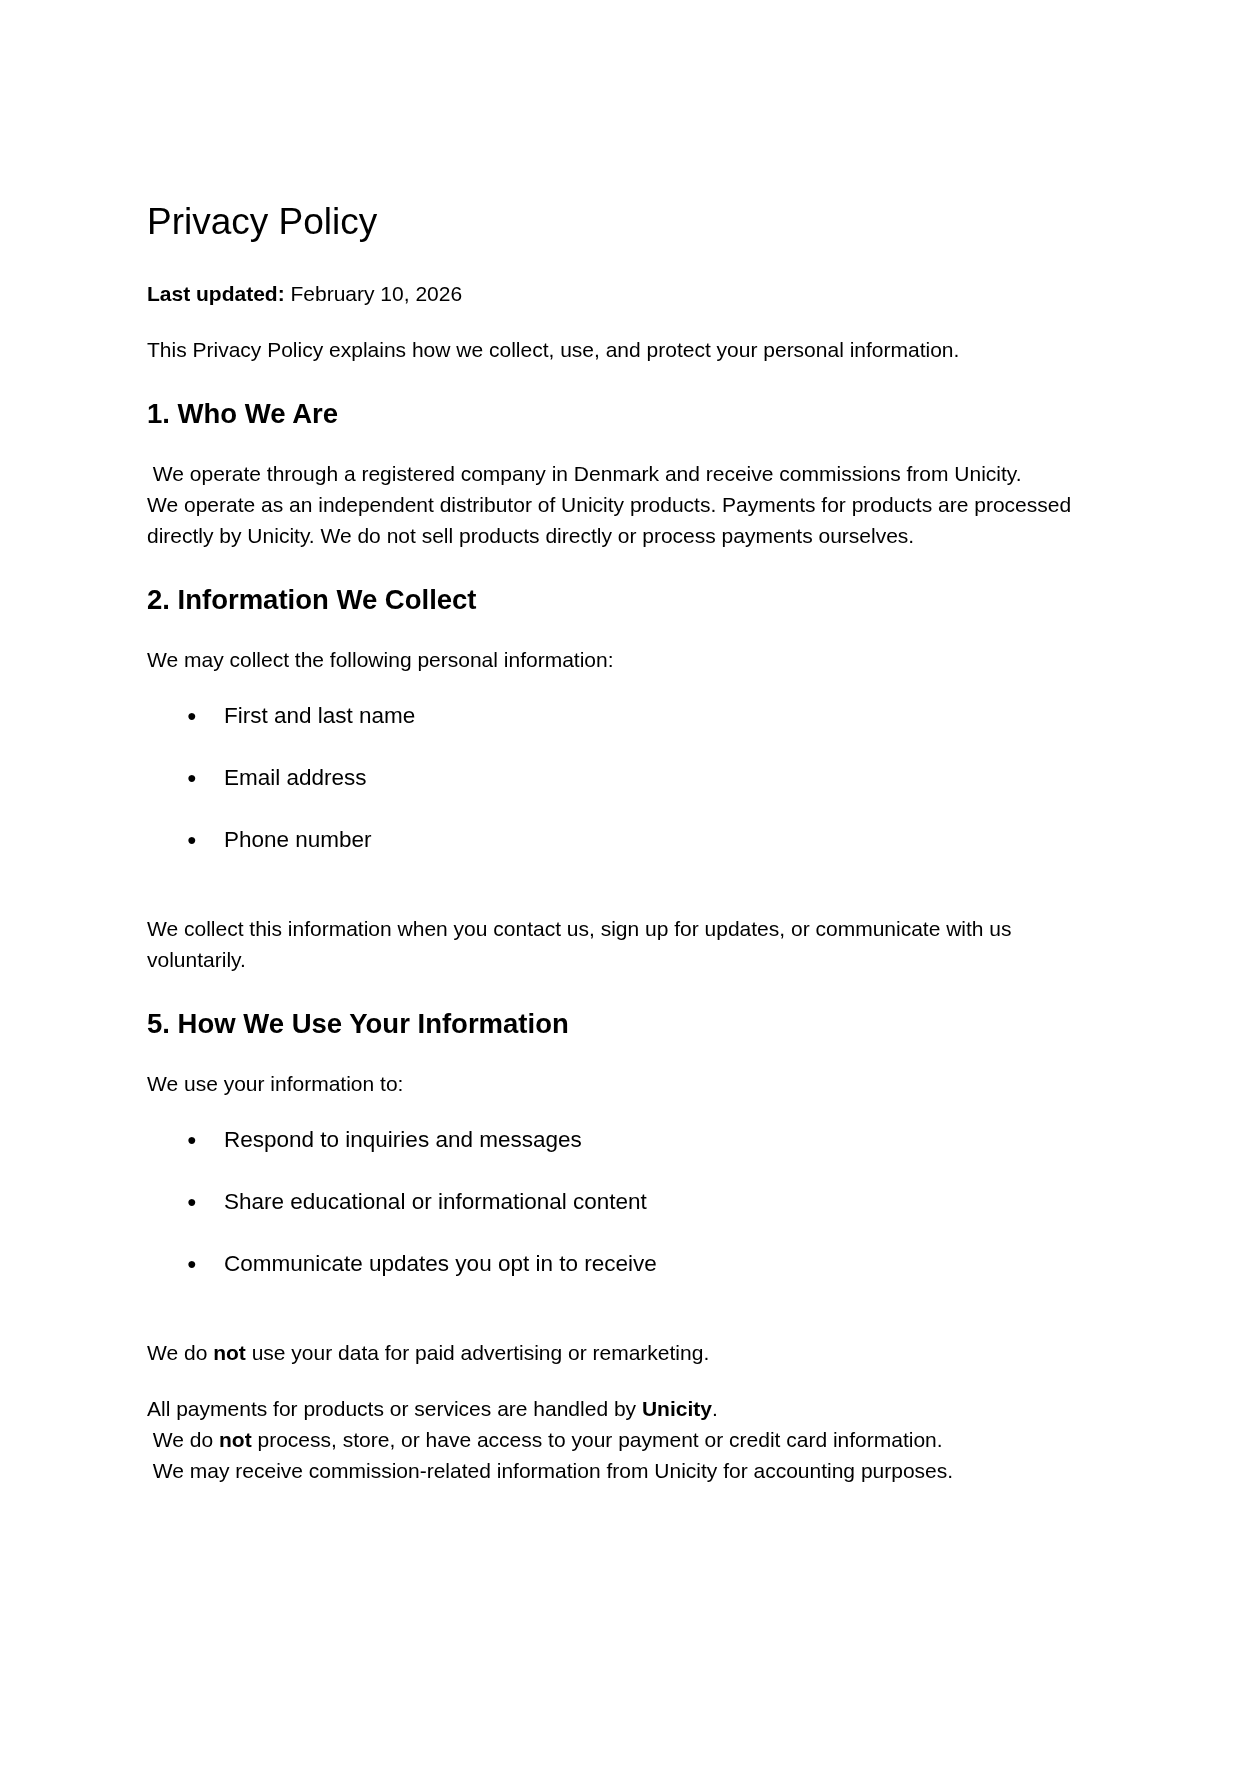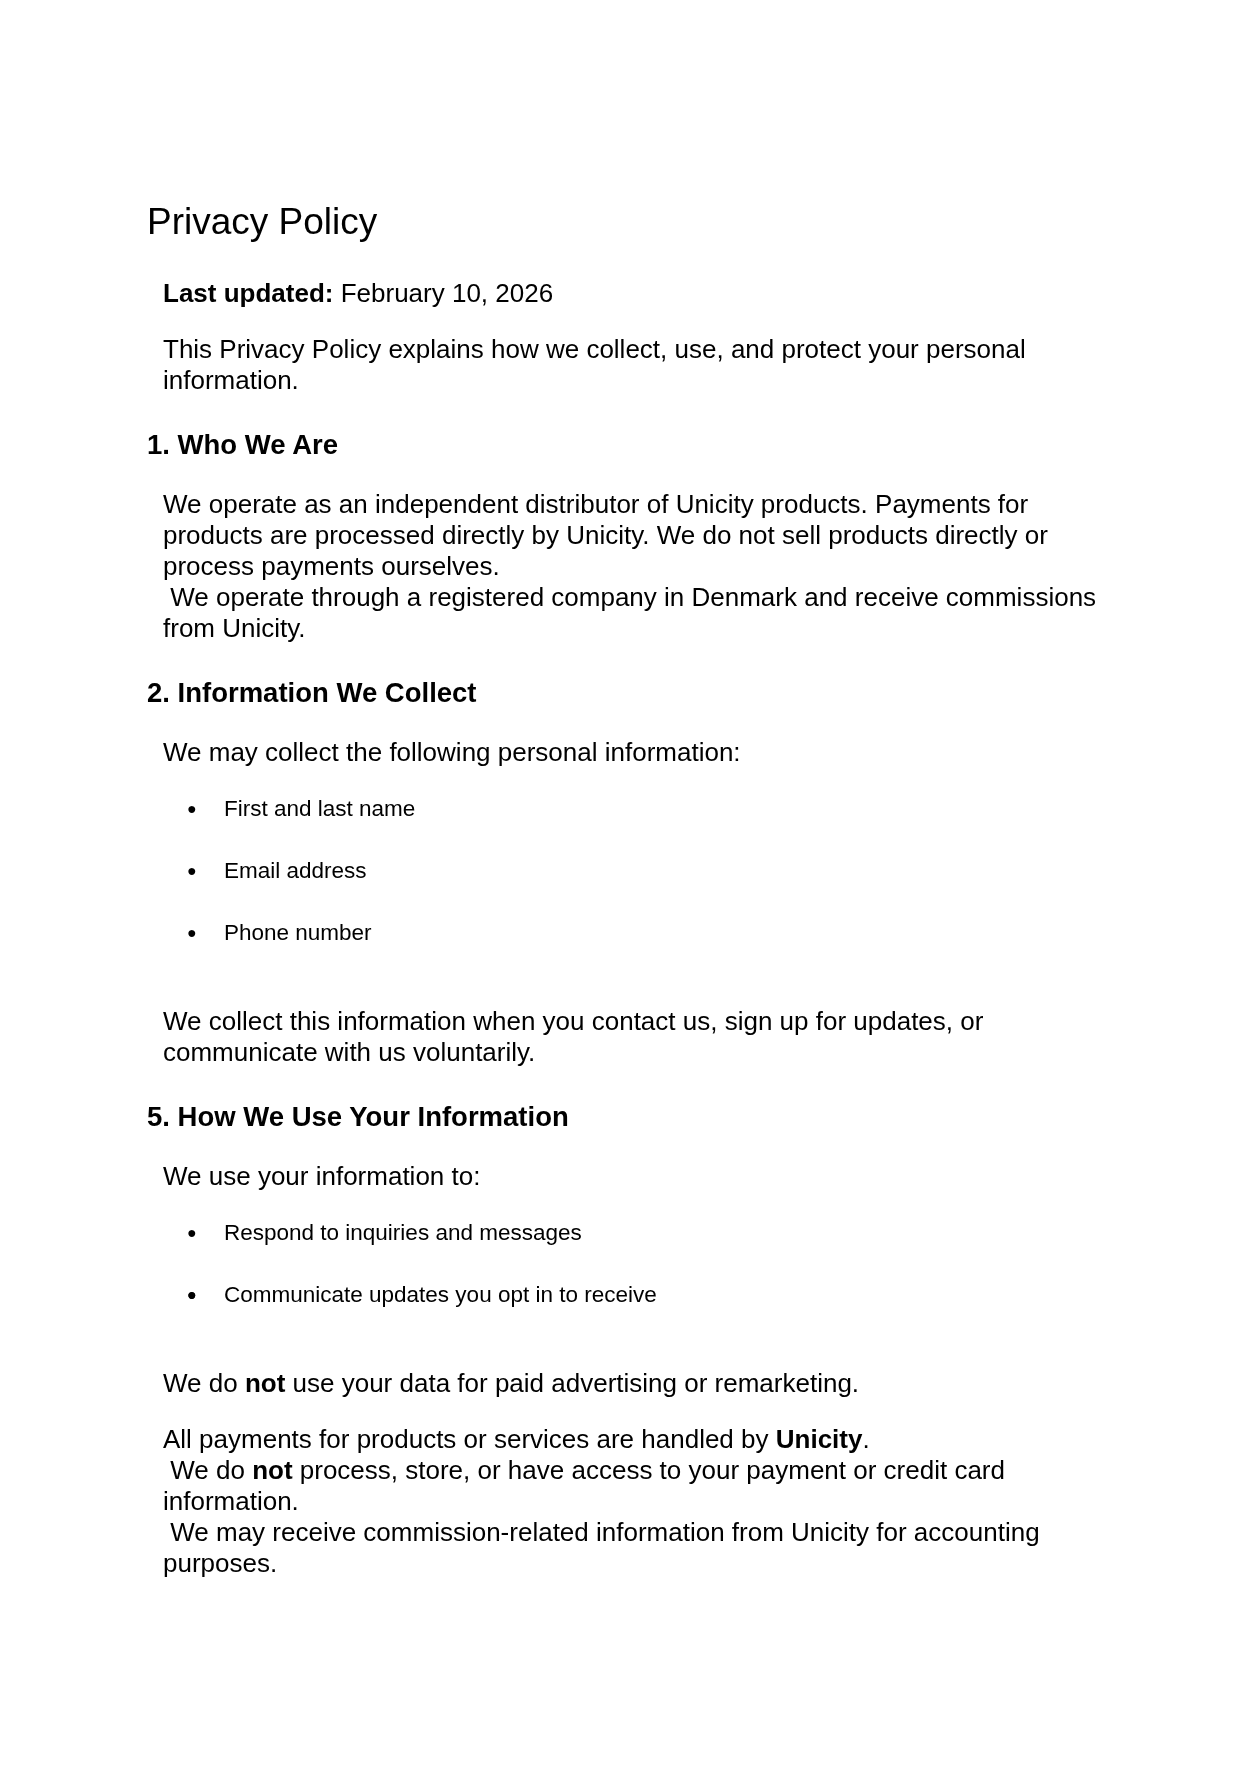--- a/index.html
+++ b/index.html
@@ -1,20 +1,20 @@
 <!DOCTYPE html>
 <html><head>
 <meta charset="utf-8">
 <style>
   html, body { margin: 0; padding: 0; background: #ffffff; }
   body { width: 1260px; height: 1786px; overflow: hidden; position: relative;
          font-family: "Liberation Sans", sans-serif; color: #000000; }
   .page { position: absolute; left: 147px; top: 184px; width: 960px; }
   h1 { font-size: 37px; font-weight: normal; margin: 16px 0 34px 0; line-height: 44px; }
-  p { font-size: 26px; line-height: 31px; margin: 0 0 25px 16px; }
+  p { font-size: 21px; line-height: 31px; margin: 0 0 25px 0; }
   h2 { font-size: 27.5px; font-weight: bold; margin: 32px 0 27px 0; line-height: 34px; }
   .lu { margin-bottom: 25px; }
   ul { list-style: none; margin: 0 0 0 0; padding: 0; }
   li { font-size: 22.5px; line-height: 31px; position: relative; padding-left: 77px; margin-bottom: 31px; }
   li .bullet { position: absolute; left: 40px; top: 0; font-size: 16px; }
   .after-list { margin-top: 58px; }
   .nl { display: block; }
   b { font-weight: bold; }
 </style>
 </head>
@@ -23,42 +23,42 @@
 <div class="page">
   <h1>Privacy Policy</h1>
 
   <p class="lu"><b>Last updated:</b><span> February 10, 2026</span></p>
 
   <p>This Privacy Policy explains how we collect, use, and protect your personal information.</p>
 
   <section>
     <h2>1. Who We Are</h2>
     <p>
+        <span class="nl" style="white-space:pre-wrap"> We operate through a registered company in Denmark and receive commissions from Unicity.</span>
         <span class="nl">We operate as an independent distributor of Unicity products. Payments for products are processed directly by Unicity. We do not sell products directly or process payments ourselves.</span>
-        <span class="nl" style="white-space:pre-wrap"> We operate through a registered company in Denmark and receive commissions from Unicity.</span>
       </p>
   </section>
 
   <section>
     <h2>2. Information We Collect</h2>
     <p>We may collect the following personal information:</p>
     <ul>
       <li><span class="bullet">●</span><span>First and last name</span></li>
       <li><span class="bullet">●</span><span>Email address</span></li>
       <li><span class="bullet">●</span><span>Phone number</span></li>
     </ul>
     <p class="after-list">We collect this information when you contact us, sign up for updates, or communicate with us voluntarily.</p>
   </section>
 
   <section>
     <h2>5. How We Use Your Information</h2>
     <p>We use your information to:</p>
     <ul>
       <li><span class="bullet">●</span><span>Respond to inquiries and messages</span></li>
-      <li><span class="bullet">●</span></li>
+      <li><span class="bullet">●</span><span>Share educational or informational content</span></li>
       <li><span class="bullet">●</span><span>Communicate updates you opt in to receive</span></li>
     </ul>
     <p class="after-list" style="white-space:pre-wrap"><span>We do </span><b>not</b><span> use your data for paid advertising or remarketing.</span></p>
   </section>
 
   <section>
     <p style="white-space:pre-wrap"><span class="nl"><span>All payments for products or services are handled by </span><b>Unicity</b><span>.</span></span><span class="nl"><span> We do </span><b>not</b><span> process, store, or have access to your payment or credit card information.</span></span><span class="nl"> We may receive commission-related information from Unicity for accounting purposes.</span></p>
   </section>
 </div>
 

